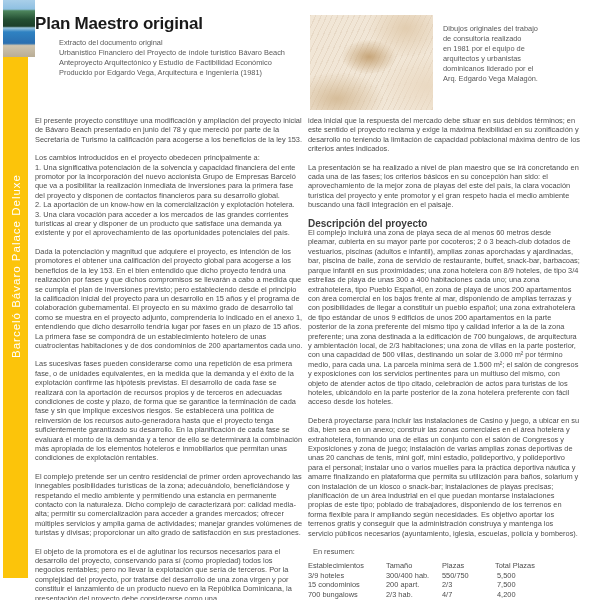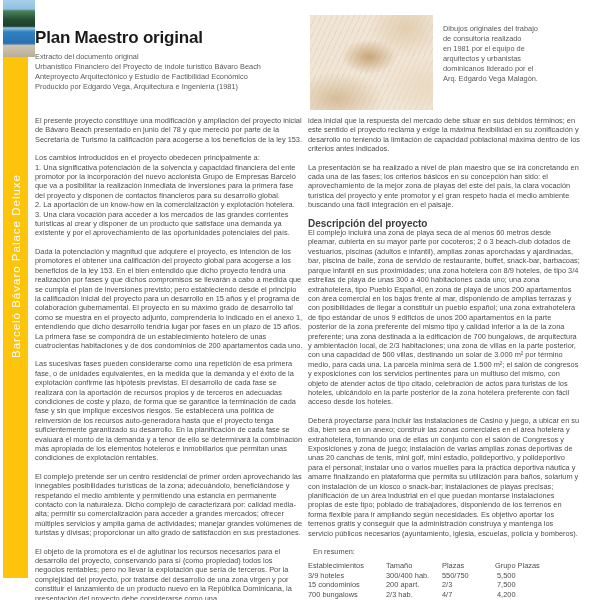--- a/index.html
+++ b/index.html
@@ -24,23 +24,23 @@
     background:#fcc40a;
   }
   .brand-vertical-text{
     position:absolute;left:0;top:86px;width:25px;height:215px;
     writing-mode:vertical-rl;transform:rotate(180deg);
     color:#ffffff;font-size:11.5px;letter-spacing:1px;
     display:flex;align-items:center;justify-content:flex-start;
     white-space:nowrap;
   }
   
-  .header{position:absolute;left:35px;top:28px;width:270px;}
+  .header{position:absolute;left:35px;top:14px;width:270px;}
   .page-title{margin:0 0 4px 0;font-size:17px;font-weight:bold;color:#1a1a1a;letter-spacing:-0.2px;}
-  .subtitle-line{font-size:7.4px;line-height:10px;color:#595959;}
+  .subtitle-line{font-size:7.4px;line-height:10px;color:#595959;padding-left:24px;}
   
   .figure-drawing{
     position:absolute;left:310px;top:15px;width:123px;height:95px;
     background:
       radial-gradient(ellipse 55% 40% at 22% 88%, #d6bd9a 0%, rgba(214,189,154,0) 70%),
       radial-gradient(ellipse 45% 45% at 78% 14%, #e2cdb0 0%, rgba(226,205,176,0) 70%),
       radial-gradient(ellipse 35% 28% at 48% 44%, #c7a67a 0%, rgba(199,166,122,0) 65%),
       radial-gradient(ellipse 50% 45% at 95% 75%, #ead9c2 0%, rgba(234,217,194,0) 75%),
       repeating-linear-gradient(115deg, rgba(160,120,80,0.12) 0 1px, rgba(0,0,0,0) 1px 5px),
       #f1e6d6;
@@ -120,21 +120,21 @@
       </div>
 
     <div class="summary-label">En resumen:</div>
 
     <div class="summary-table">
       <div class="trow">
 
       <span class="tcell">Establecimientos</span>
           <span class="tcell">Tamaño</span>
           <span class="tcell">Plazas</span>
-          <span class="tcell">Grupo Plazas</span>
+          <span class="tcell">Total Plazas</span>
         </div>
       <div>
 
       <div class="trow">
           <span class="tcell">3/9 hoteles</span>
           <span class="tcell">300/400 hab.</span>
           <span class="tcell">550/750</span>
           <span class="tcell num">5,500</span>
         </div>
           <div class="trow">

